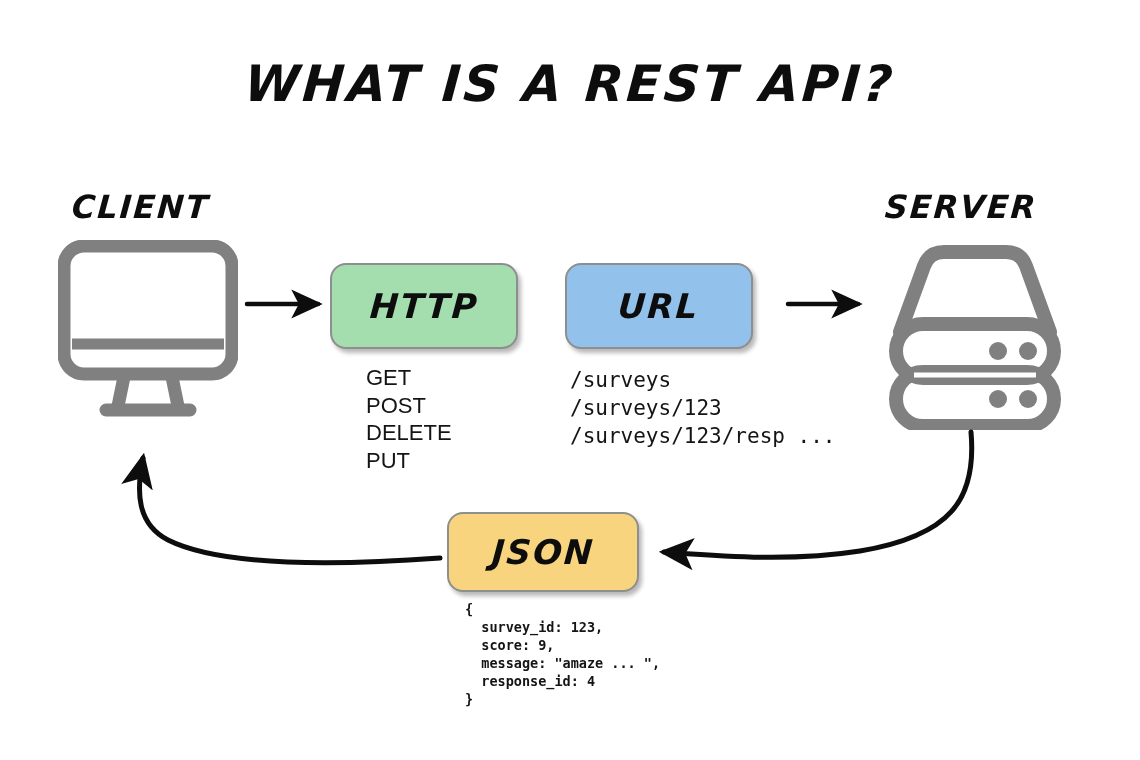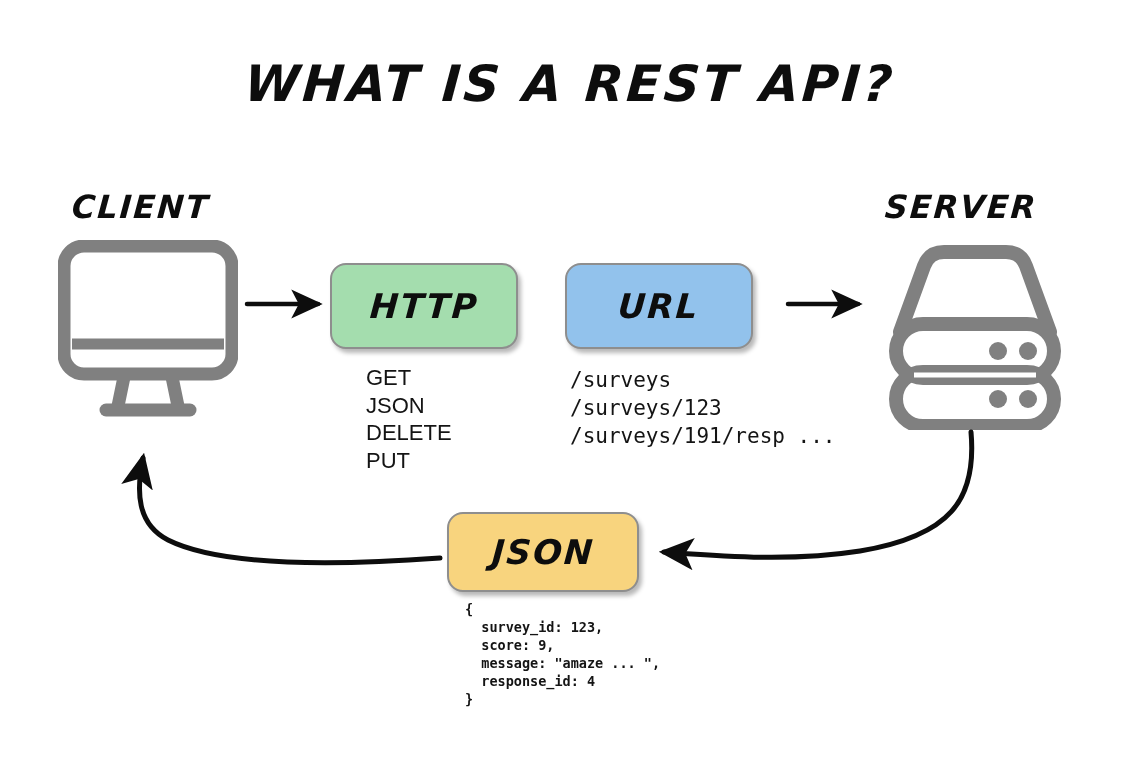--- a/index.html
+++ b/index.html
@@ -162,31 +162,31 @@
     <circle cx="148" cy="111" r="9" fill="#808080"></circle>
     <circle cx="118" cy="159" r="9" fill="#808080"></circle>
     <circle cx="148" cy="159" r="9" fill="#808080"></circle>
   </svg>
 
   <div id="http-box" class="proto-box">
     <span class="box-label marker">HTTP</span>
   </div>
 
   <div id="http-methods-list" class="detail-list">GET
-JSON
+POST
 DELETE
 PUT</div>
 
   <div id="url-box" class="proto-box">
     <span class="box-label marker">URL</span>
   </div>
 
   <div id="url-paths-list" class="detail-list">/surveys
 /surveys/123
-/surveys/191/resp ...</div>
+/surveys/123/resp ...</div>
 
   <div id="json-box" class="proto-box">
     <span class="box-label marker">JSON</span>
   </div>
 
   <div id="json-body-code" class="detail-list">{
   survey_id: 123,
   score: 9,
   message: "amaze ... ",
   response_id: 4

